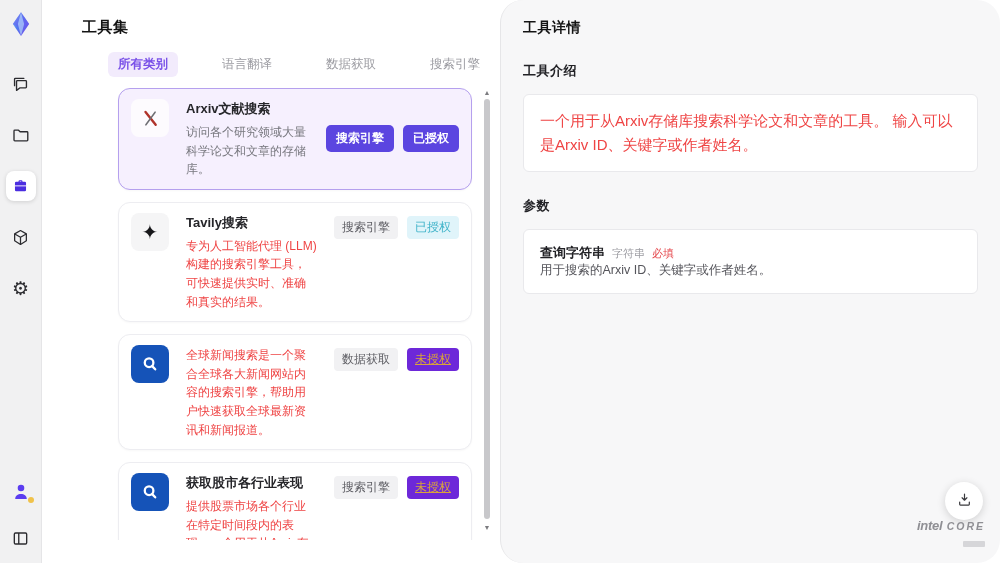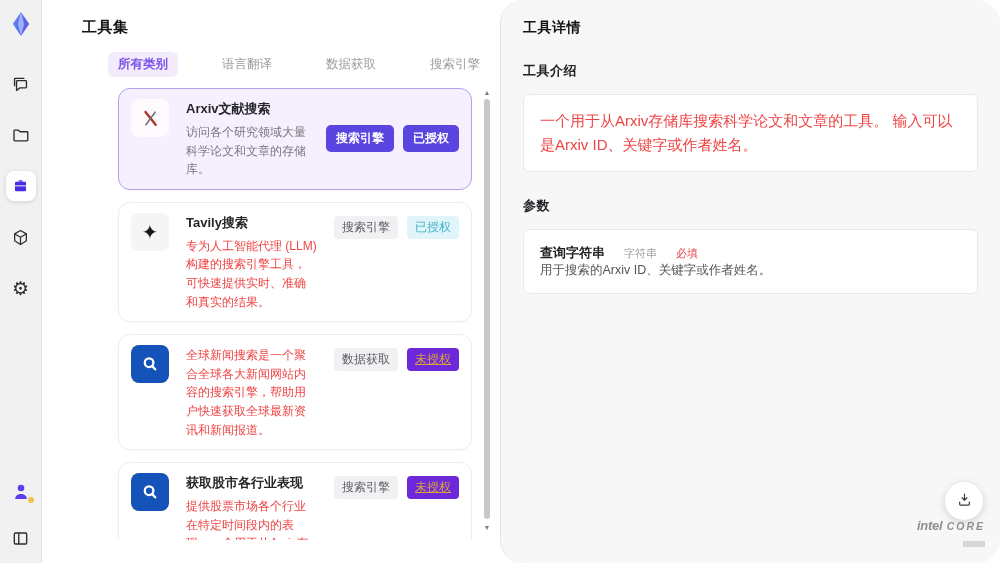--- a/index.html
+++ b/index.html
@@ -62,21 +62,21 @@
               background:#c8c8cb; border-radius:3px; cursor:grab; }
 
   
   .detail { flex:1; background:#f7f7f8; border-left:1px solid #e6e6e8;
             padding:19px 22px; position:relative;border-radius:23px; }
   .detail-title { font-size:14px; font-weight:bold; color:#141414; letter-spacing:.5px; }
   .section-heading { font-size:13px; font-weight:bold; color:#222226; margin-top:25px; letter-spacing:.5px; }
   .detail-card { background:#fff; border:1px solid #e9e9ec; border-radius:6px;
                  padding:14px 16px; margin-top:14px; }
   .intro-text { font-size:15px; color:#ef4444; line-height:1.6; }
-  .param-head { display:flex; align-items:baseline; gap:19px; }
+  .param-head { display:flex; align-items:baseline; gap:7px; }
   .param-name { font-size:13px; font-weight:bold; color:#222226; }
   .param-type { font-size:11px; color:#9b9ba1; }
   .param-required { font-size:11px; color:#e5484d; }
   .param-desc { font-size:12.5px; color:#55555b; }
 
   .fab { position:absolute; right:17px; bottom:43px; width:38px; height:38px;
          border-radius:50%; background:#fff; box-shadow:0 2px 8px rgba(0,0,0,.16);
          display:flex; align-items:center; justify-content:center; cursor:pointer; }
   .intel { position:absolute; right:15px; bottom:12px; text-align:right; color:#8f8f94;
            line-height:1.1; user-select:none;font-style:italic; }

